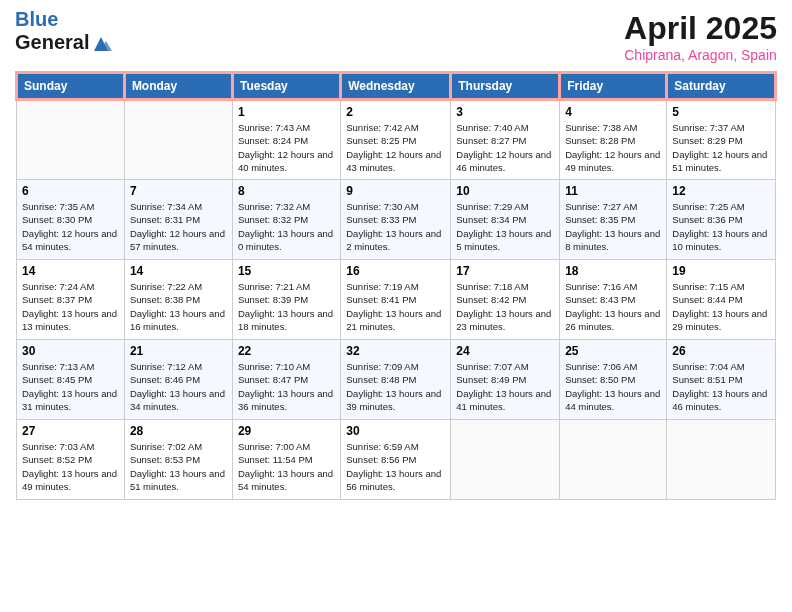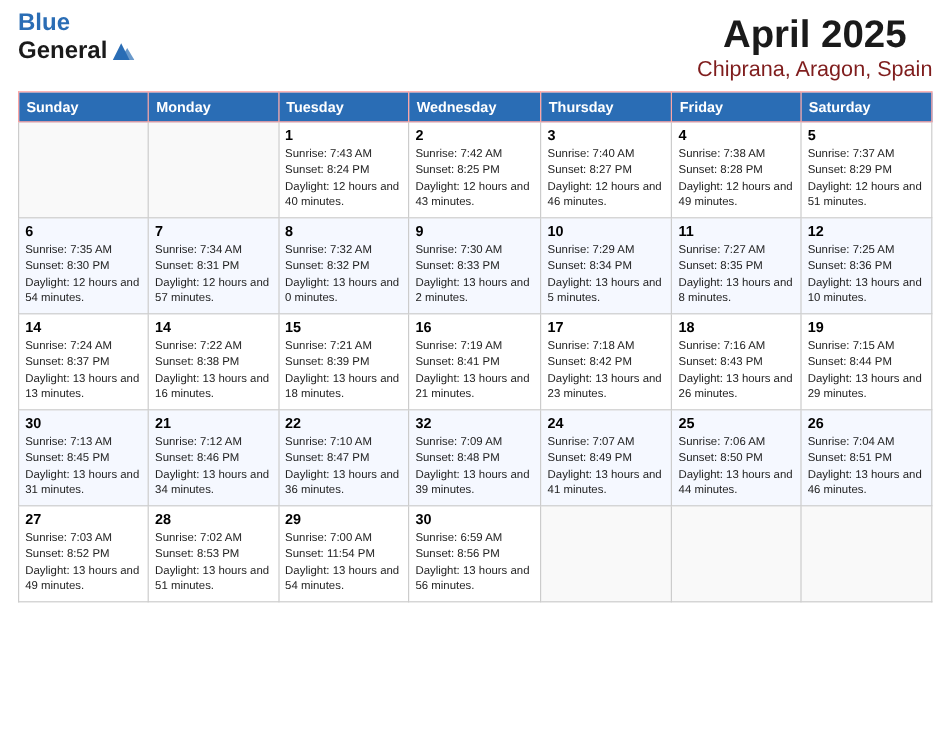--- a/index.html
+++ b/index.html
@@ -28,36 +28,36 @@
     }
     .title-block {
       text-align: center;
     }
     .month-title {
       font-size: 32px;
       font-weight: bold;
       color: #1a1a1a;
     }
     .location {
-      font-size: 18px;
-      color: #7f1d1d;
+      font-size: 14px;
+      color: #ec4899;
     }
     .calendar {
       width: 100%;
       border-collapse: collapse;
       font-size: 10.5px;
     }
     .calendar th {
       background: #2a6db5;
       color: #fff;
       text-align: left;
       padding: 5px 6px;
       font-size: 12px;
       font-weight: bold;
-      border: 1px solid #fca5a5;
+      border: 3px solid #fca5a5;
     }
     .calendar td {
       border: 1px solid #ccc;
       vertical-align: top;
       padding: 4px 5px;
       width: 113px;
       height: 80px;
       background: #fff;
     }
     .calendar td.empty {

